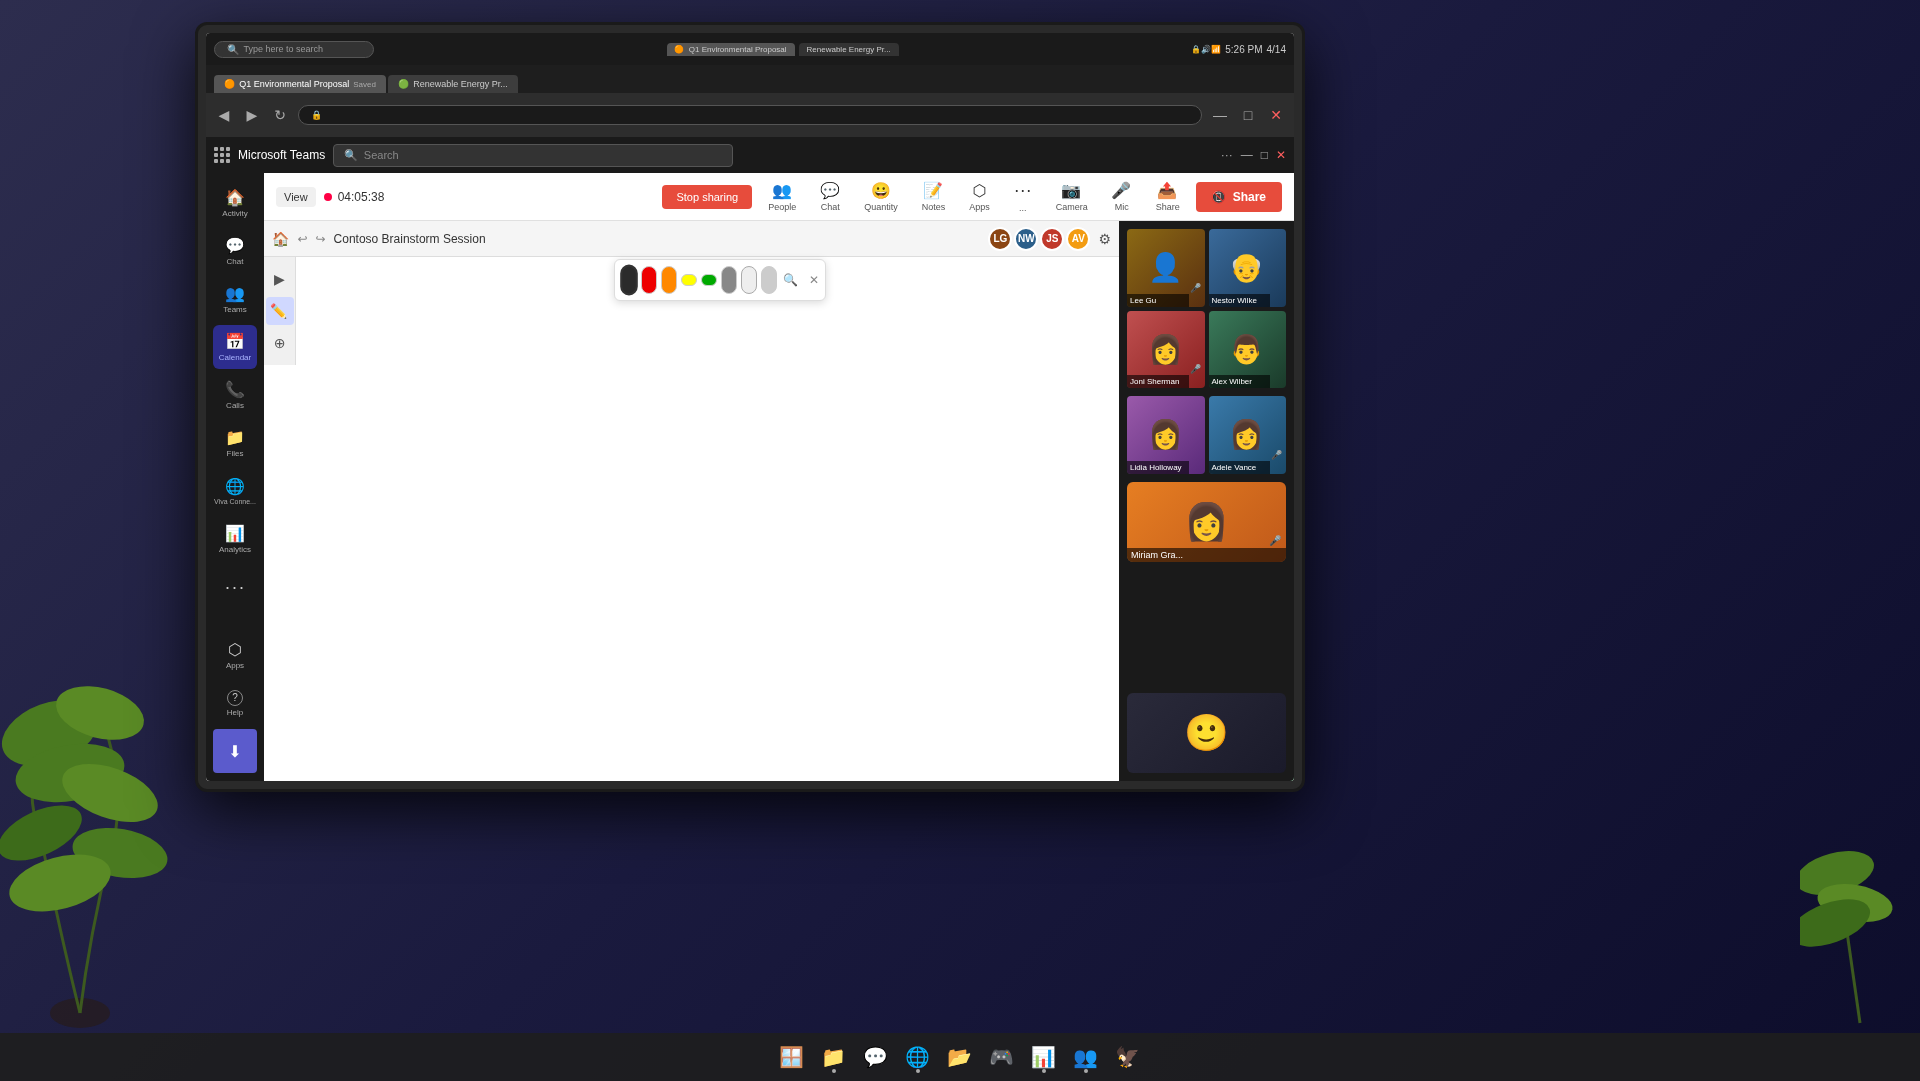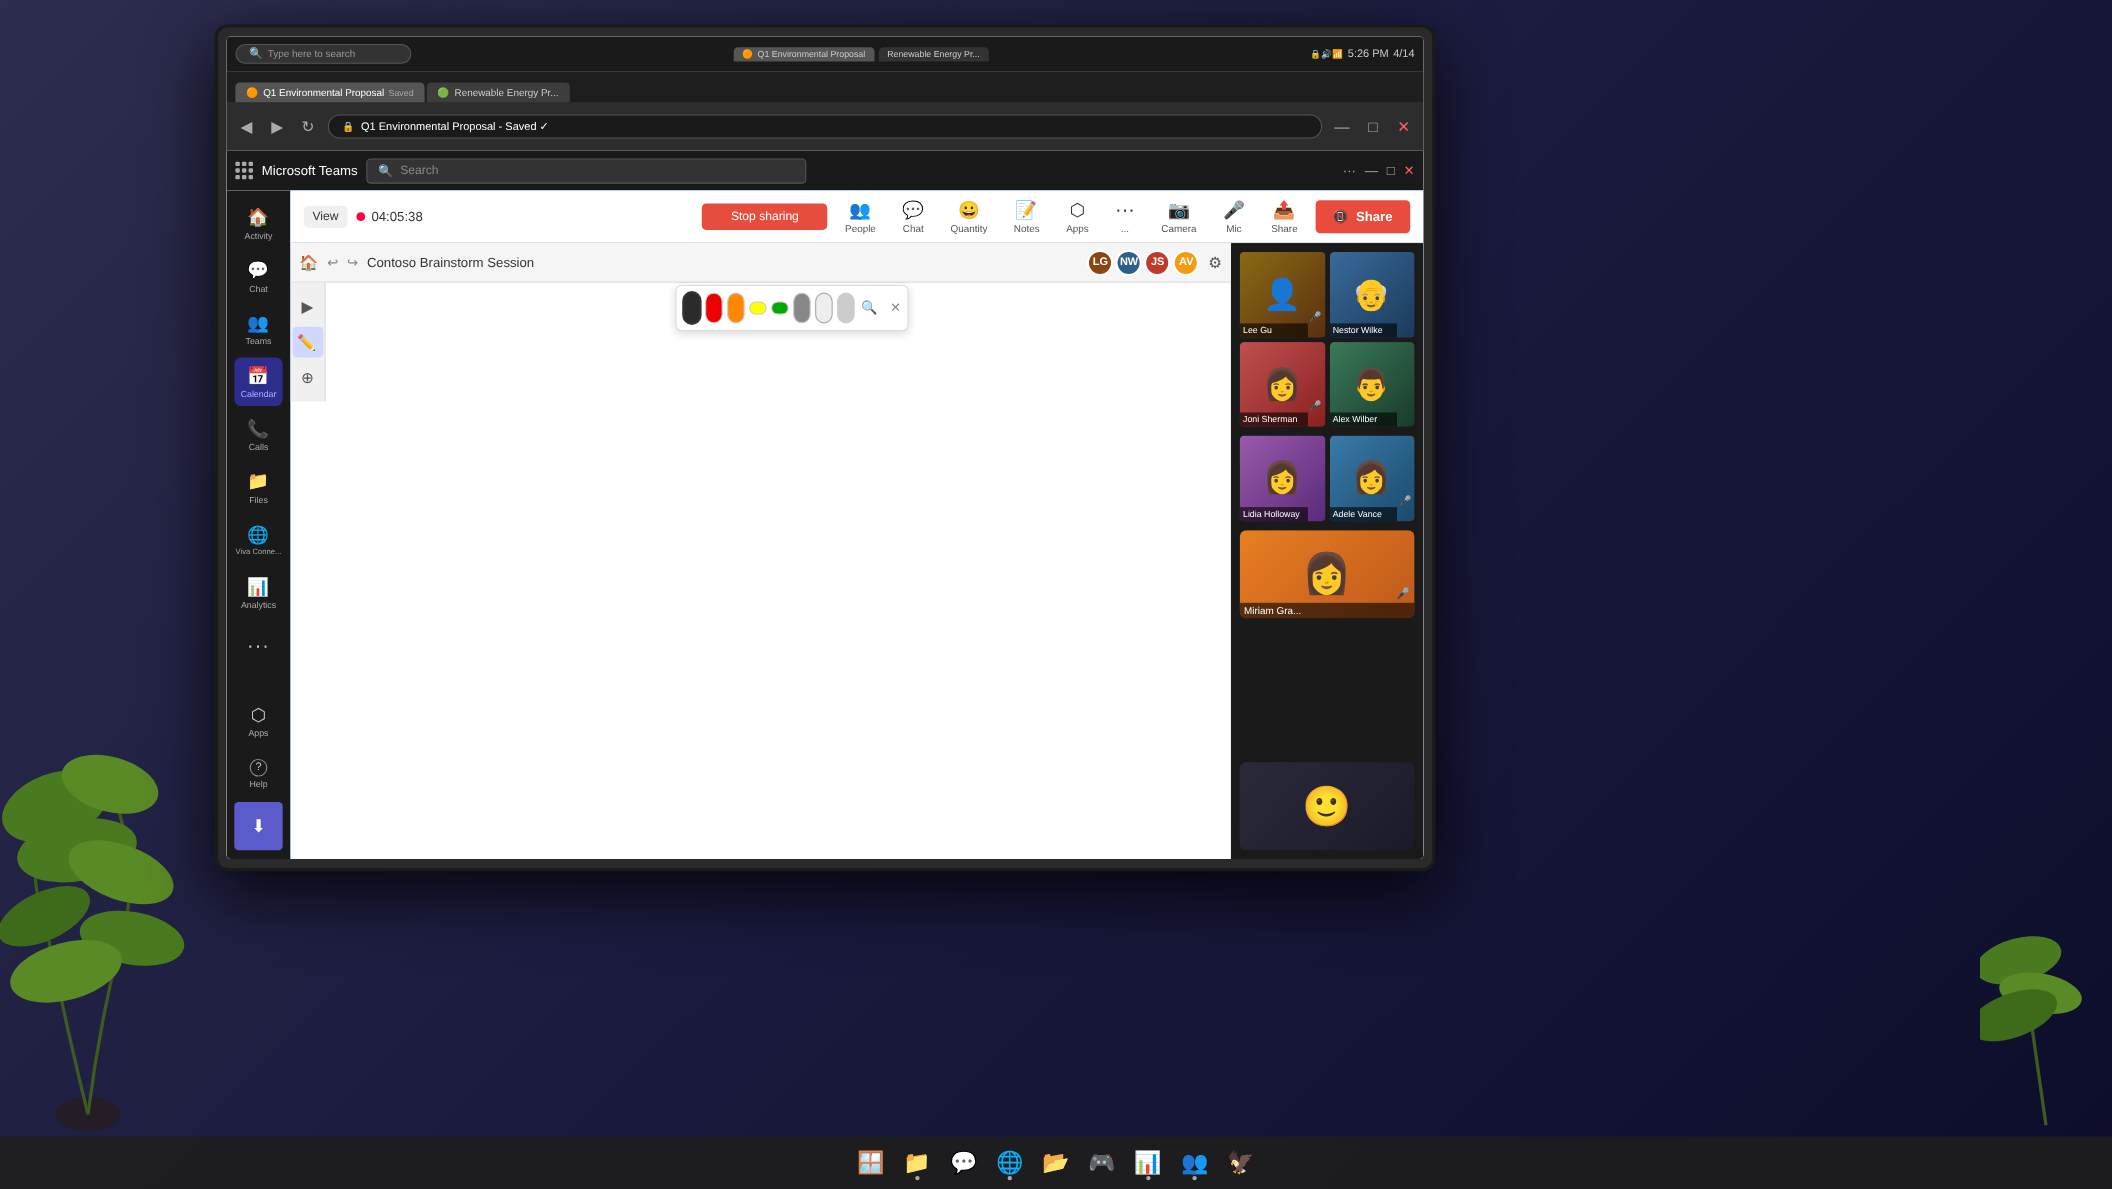--- a/index.html
+++ b/index.html
@@ -296,21 +296,21 @@
     }
     .sidebar-item.active .sidebar-label { color: #aab4ff; }
 
     .sidebar-spacer { flex: 1; }
 
     
     .teams-content {
       flex: 1;
       display: flex;
       flex-direction: column;
-      background: #3b82f6;
+      background: #86efac;
     }
 
     
     .meeting-toolbar {
       height: 48px;
       background: #fff;
       border-bottom: 1px solid #e0e0e0;
       display: flex;
       align-items: center;
       padding: 0 12px;
@@ -341,21 +341,21 @@
       border-radius: 50%;
     }
 
     .toolbar-spacer { flex: 1; }
 
     .stop-sharing-btn {
       background: #e74c3c;
       color: #fff;
       border: none;
       border-radius: 4px;
-      padding: 6px 26px;
+      padding: 6px 14px;
       font-size: 11px;
       cursor: pointer;
       font-weight: 500;
     }
 
     .toolbar-action {
       display: flex;
       flex-direction: column;
       align-items: center;
       gap: 2px;
@@ -768,21 +768,20 @@
           <span style="color:#4a4;">🟢</span>
           <span>Renewable Energy Pr...</span>
         </div>
       </div>
       <div class="browser-address-row">
         <div class="browser-nav-btn">◀</div>
         <div class="browser-nav-btn">▶</div>
         <div class="browser-nav-btn">↻</div>
         <div class="address-bar">
           <span style="font-size:9px;">🔒</span>
-          <span style="flex:1;">Q1 Environmental Proposal - Saved ✓</span>
         </div>
         <div class="browser-actions">
           <div class="browser-control">—</div>
           <div class="browser-control">□</div>
           <div class="browser-control browser-close">✕</div>
         </div>
       </div>
     </div>
 
     <div class="teams-container">

